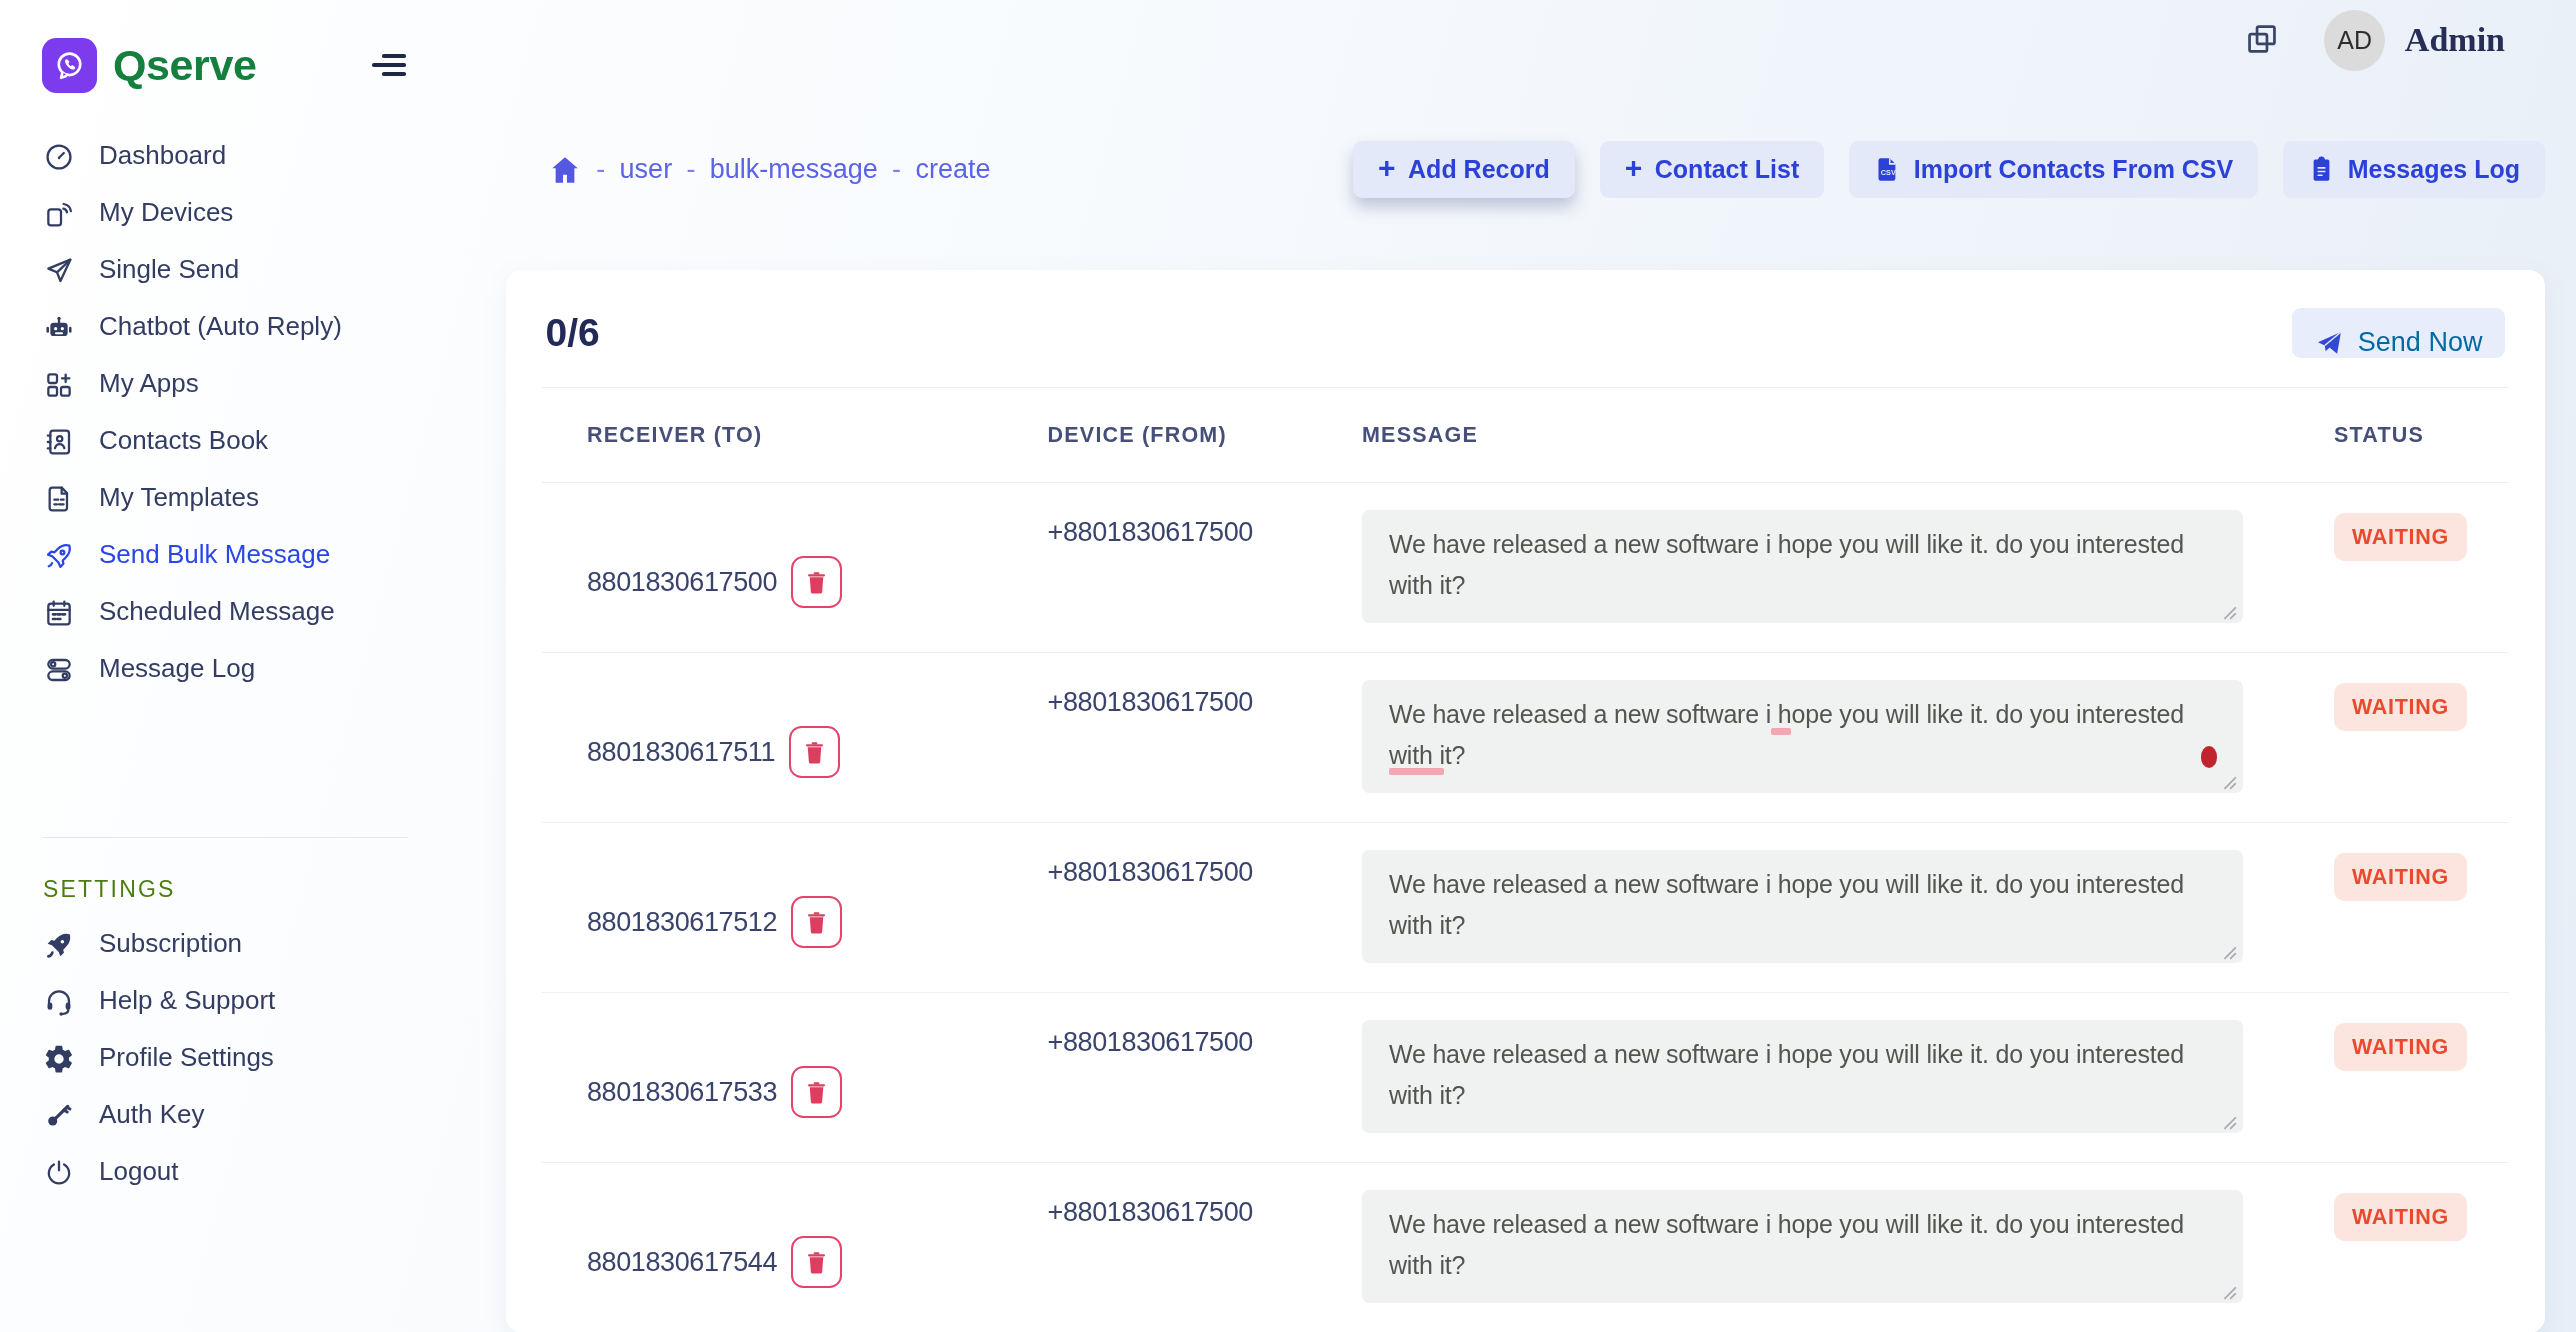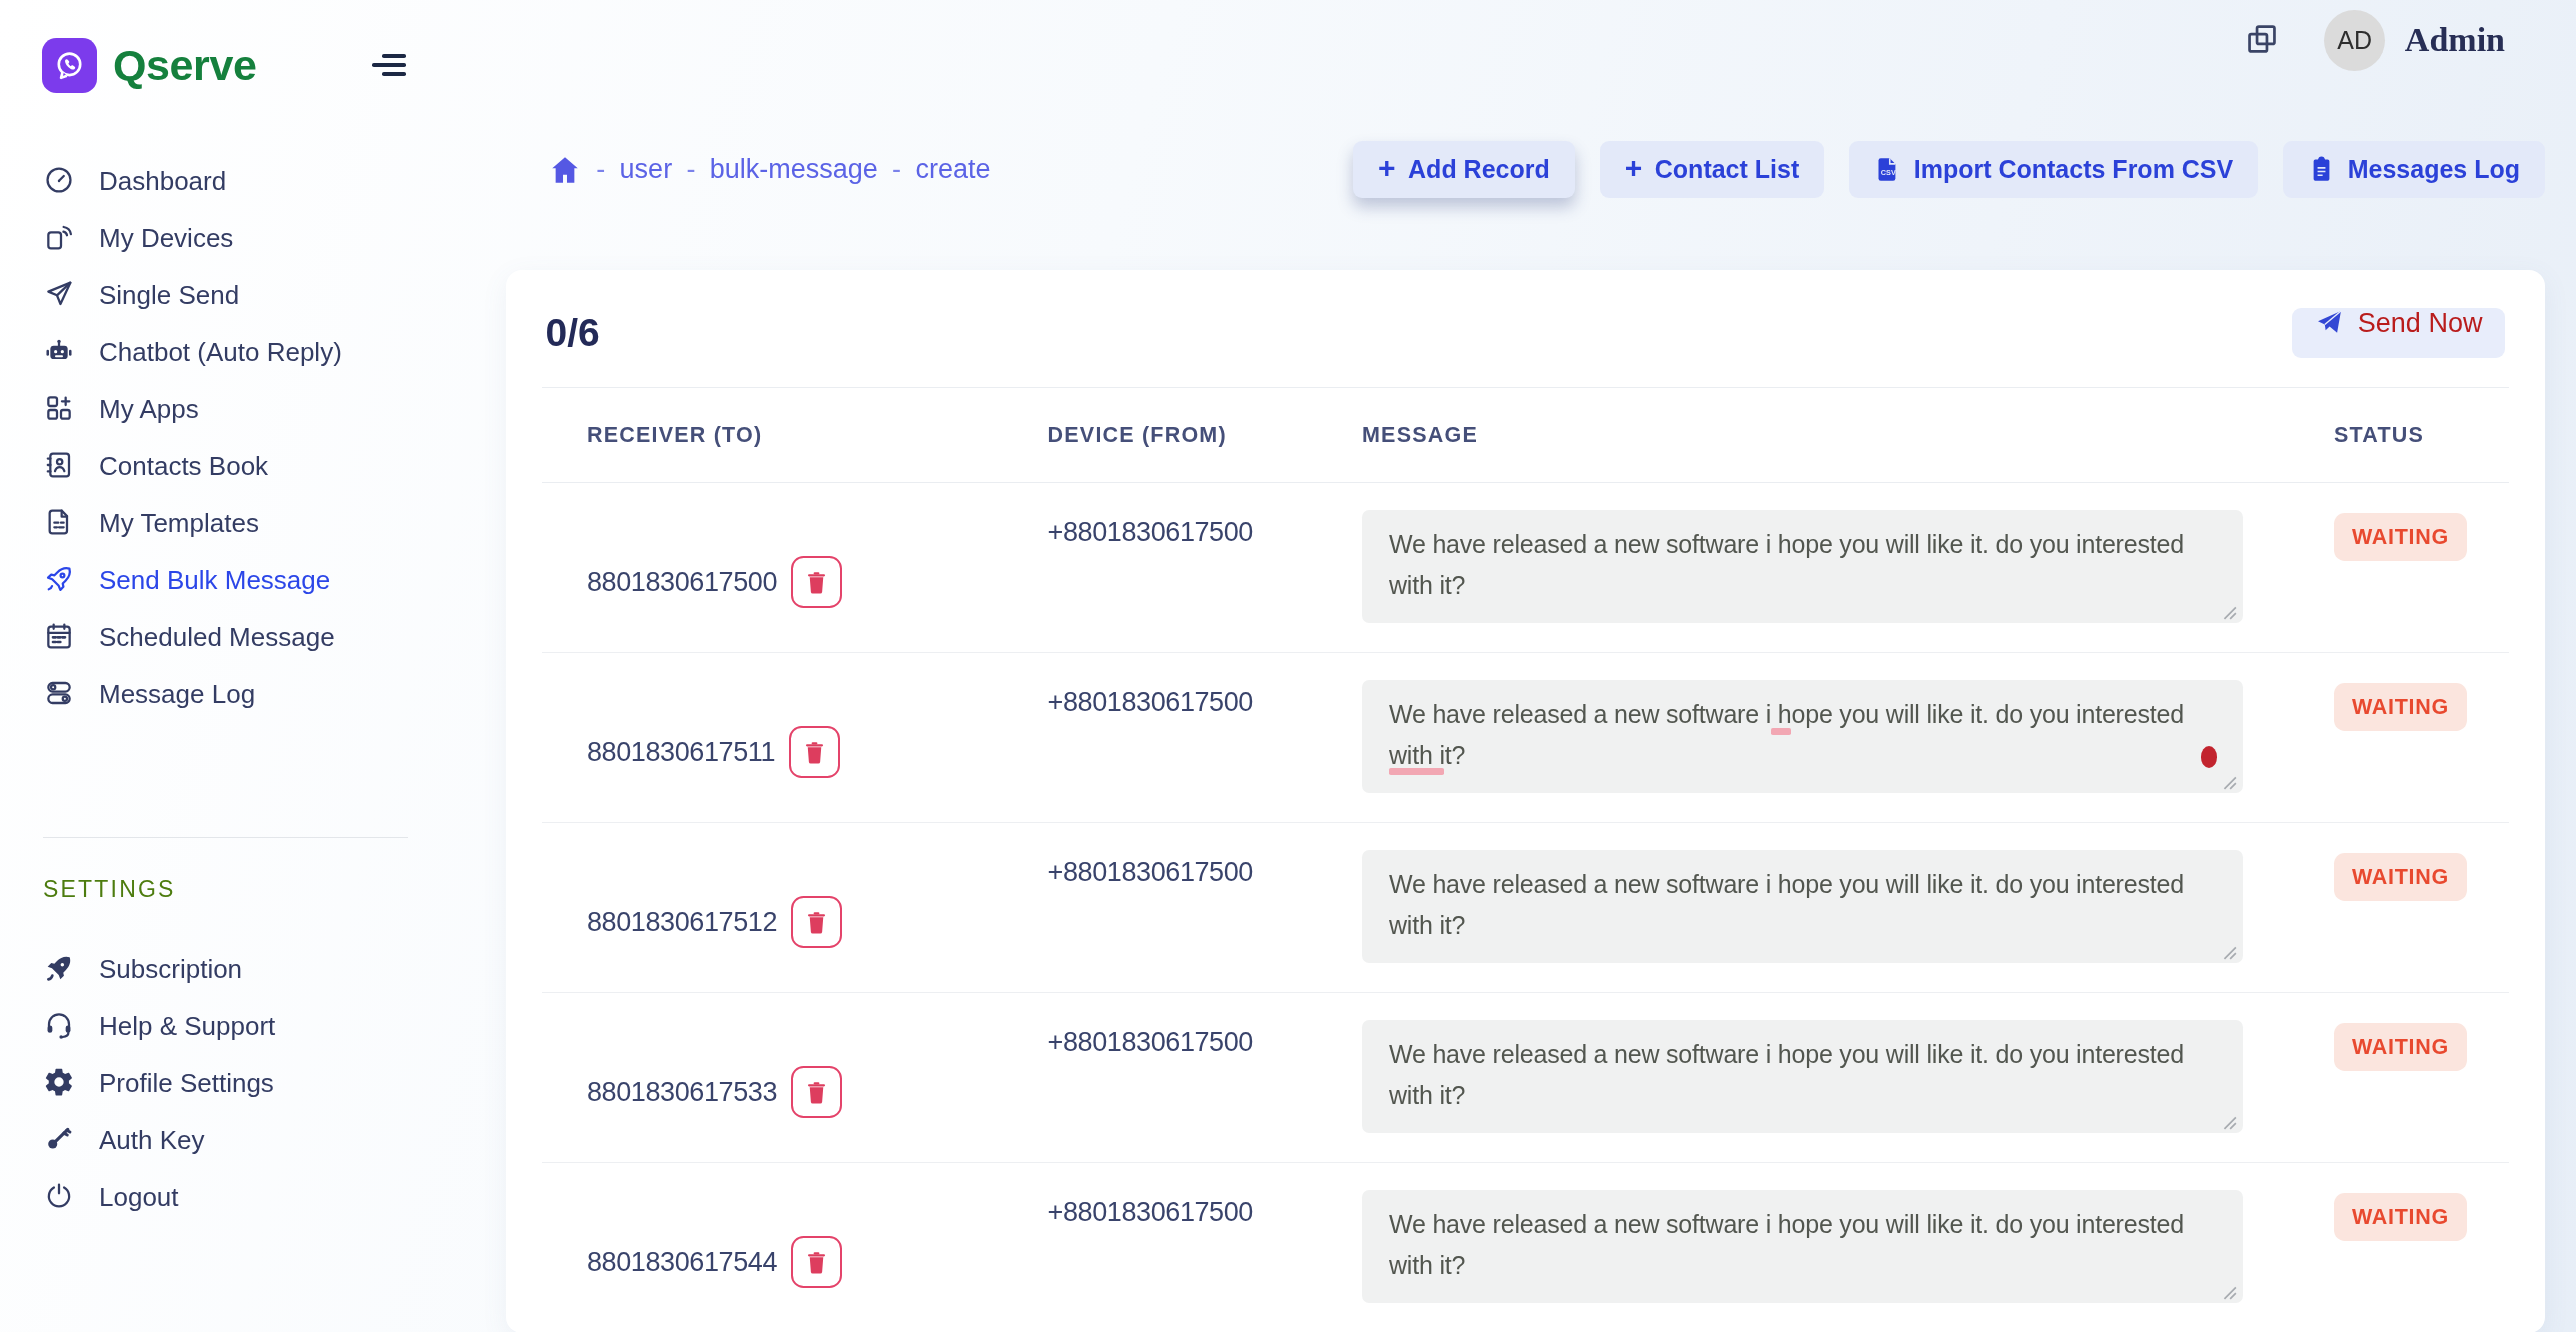--- a/index.html
+++ b/index.html
@@ -19,21 +19,21 @@
   .logo-box svg { width:39px; height:39px; }
   .brand-name { font-size:43px; font-weight:700; color:#15803d; margin-left:16px; letter-spacing:-0.4px; }
   .hamburger { margin-left:auto; background:none; border:none; cursor:pointer; width:39px; height:39px;
     display:flex; flex-direction:column; align-items:flex-end; justify-content:center; gap:4.5px; }
   .hamburger i { display:block; height:4.5px; background:#1c2844; border-radius:1.8px; }
   .hamburger i:nth-child(1){ width:24px; }
   .hamburger i:nth-child(2){ width:34px; }
   .hamburger i:nth-child(3){ width:24px; }
 
   .nav { margin-top:47px; }
-  .nav-item { display:flex; align-items:flex-end; gap:23px; height:57px; padding-left:42px;
+  .nav-item { display:flex; align-items:flex-start; gap:23px; height:57px; padding-left:42px;
     font-size:26px; color:#333c63; cursor:pointer; }
   .nav-item .ic { width:34px; height:34px; flex:0 0 34px; display:flex; align-items:center; justify-content:center; }
   .nav-item .ic svg { width:32px; height:32px; stroke:#333c63; fill:none; stroke-width:1.7;
     stroke-linecap:round; stroke-linejoin:round; }
   .nav-item.active { color:#2b46e8; }
   .nav-item.active .ic svg { stroke:#2b46e8; }
 
   .side-divider { height:1.8px; background:#e3e6ea; margin:127px 36px 0 43px; }
   .settings-label { margin:38px 0 0 43px; font-size:23px; letter-spacing:2.2px; color:#4d7c0f; }
   .nav.settings { margin-top:25px; }
@@ -58,23 +58,23 @@
     font-family:"Liberation Sans",sans-serif; font-size:25px; font-weight:600; color:#2b41d8; }
   .act-btn.elevated { box-shadow:0 9px 16px rgba(45,65,130,0.28); }
   .act-btn svg { width:27px; height:27px; }
   .plus-glyph { font-size:30px; font-weight:700; line-height:1; margin-top:-2.7px; }
 
   
   .card { margin:36px 0 0 62px; width:2039px; height:1261px; background:#ffffff;
     border-radius:16px; box-shadow:0 7.2px 27px rgba(90,110,150,0.08); padding:0 36px; }
   .card-head { display:flex; align-items:center; justify-content:space-between; padding:38px 3.6px 0 3.6px; }
   .counter { font-size:39px; font-weight:700; color:#232a58; }
-  .send-now { display:flex; align-items:flex-start; gap:14.3px; height:50px; padding:0 23px;
+  .send-now { display:flex; align-items:flex-end; gap:14.3px; height:50px; padding:0 23px;
     background:#e8edfb; border:none; border-radius:9px; cursor:pointer;
-    font-family:"Liberation Sans",sans-serif; font-size:27px; color:#b91c1c; }
+    font-family:"Liberation Sans",sans-serif; font-size:27px; color:#0369a1; }
   .send-now svg { width:29px; height:29px; }
 
   .table { margin-top:29px; }
   .thead, .trow { display:grid; grid-template-columns:502px 318px 938px auto; }
   .thead { border-top:1.8px solid #eaedf1; border-bottom:1.8px solid #eaedf1; height:96px; align-items:center; }
   .th { font-size:21.5px; font-weight:700; letter-spacing:1.2px; color:#454f79; }
   .th.c1 { padding-left:45px; } .th.c2 { padding-left:3.6px; } .th.c4 { padding-left:34px; }
 
   .trow { min-height:170px; border-bottom:1.8px solid #edeff2; }
   .receiver-cell { padding:29px 0 0 45px; display:flex; align-items:center; gap:14.3px; }

